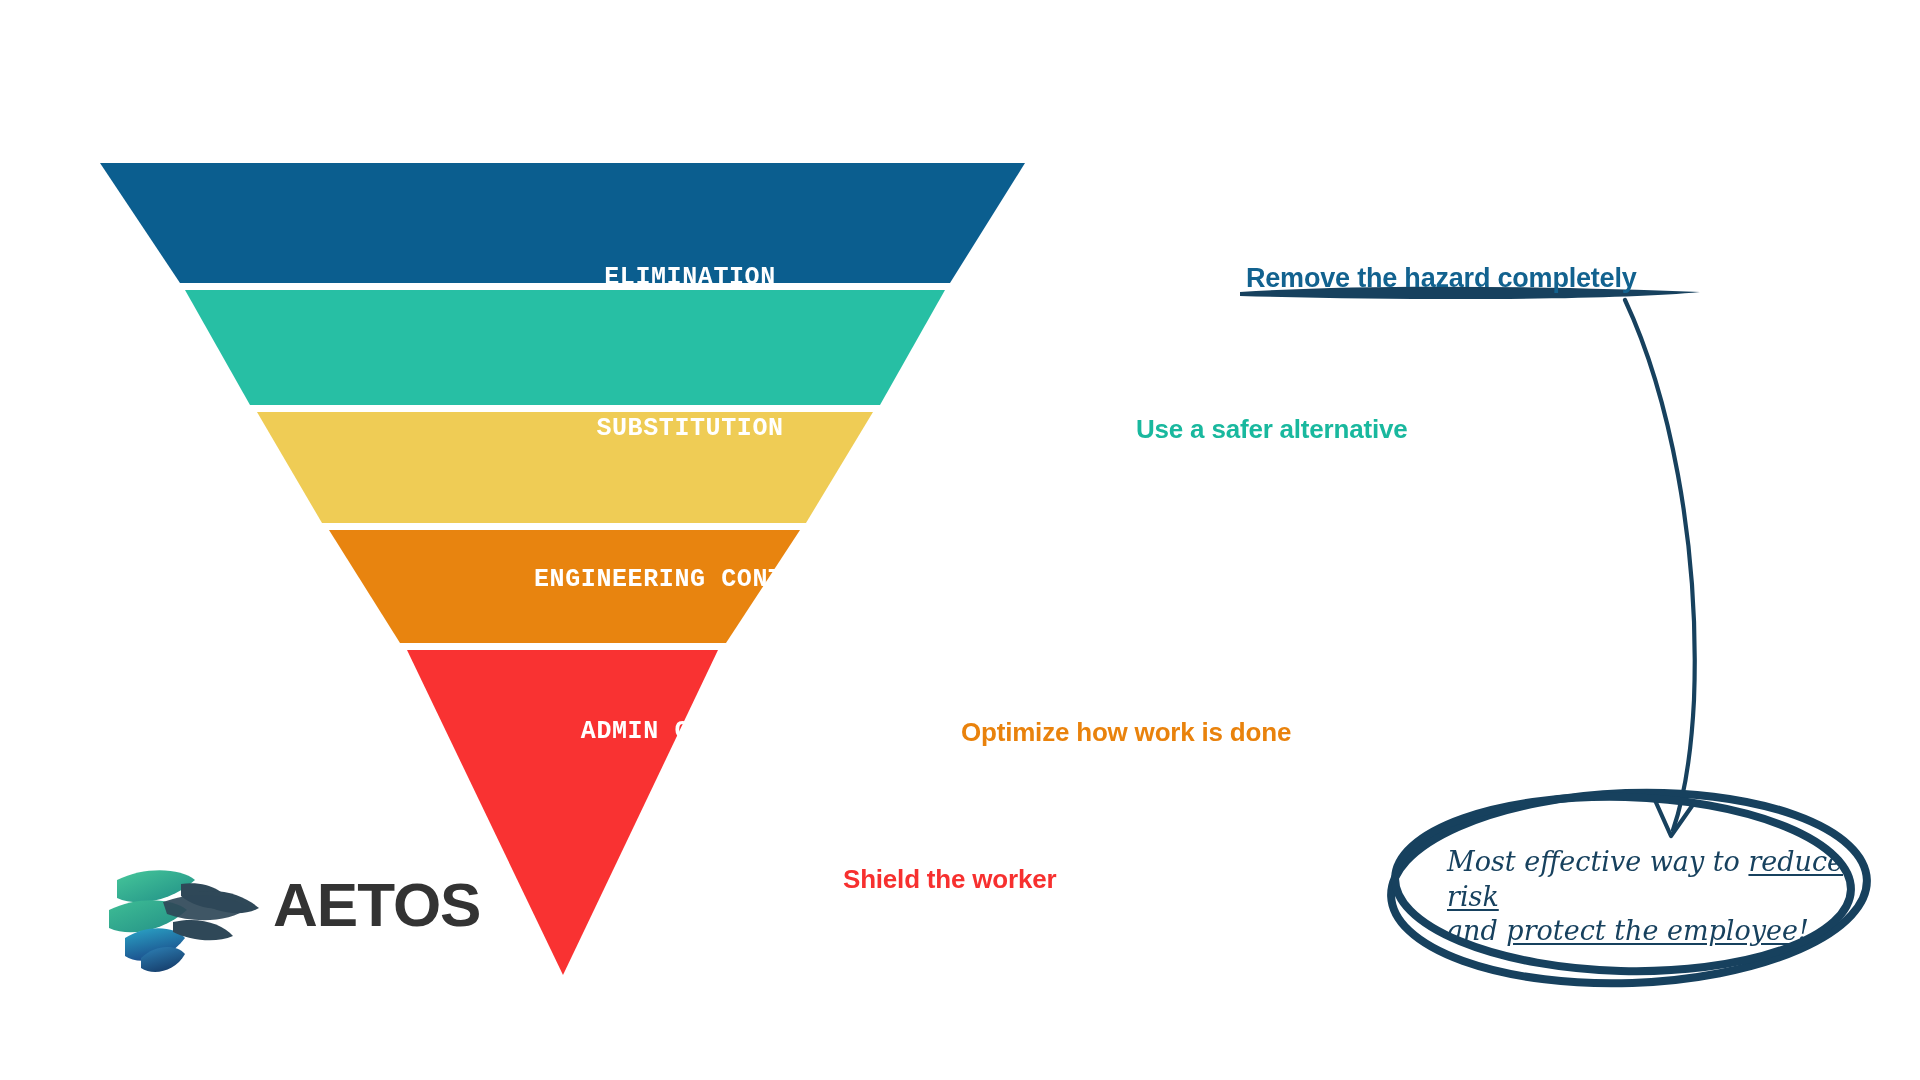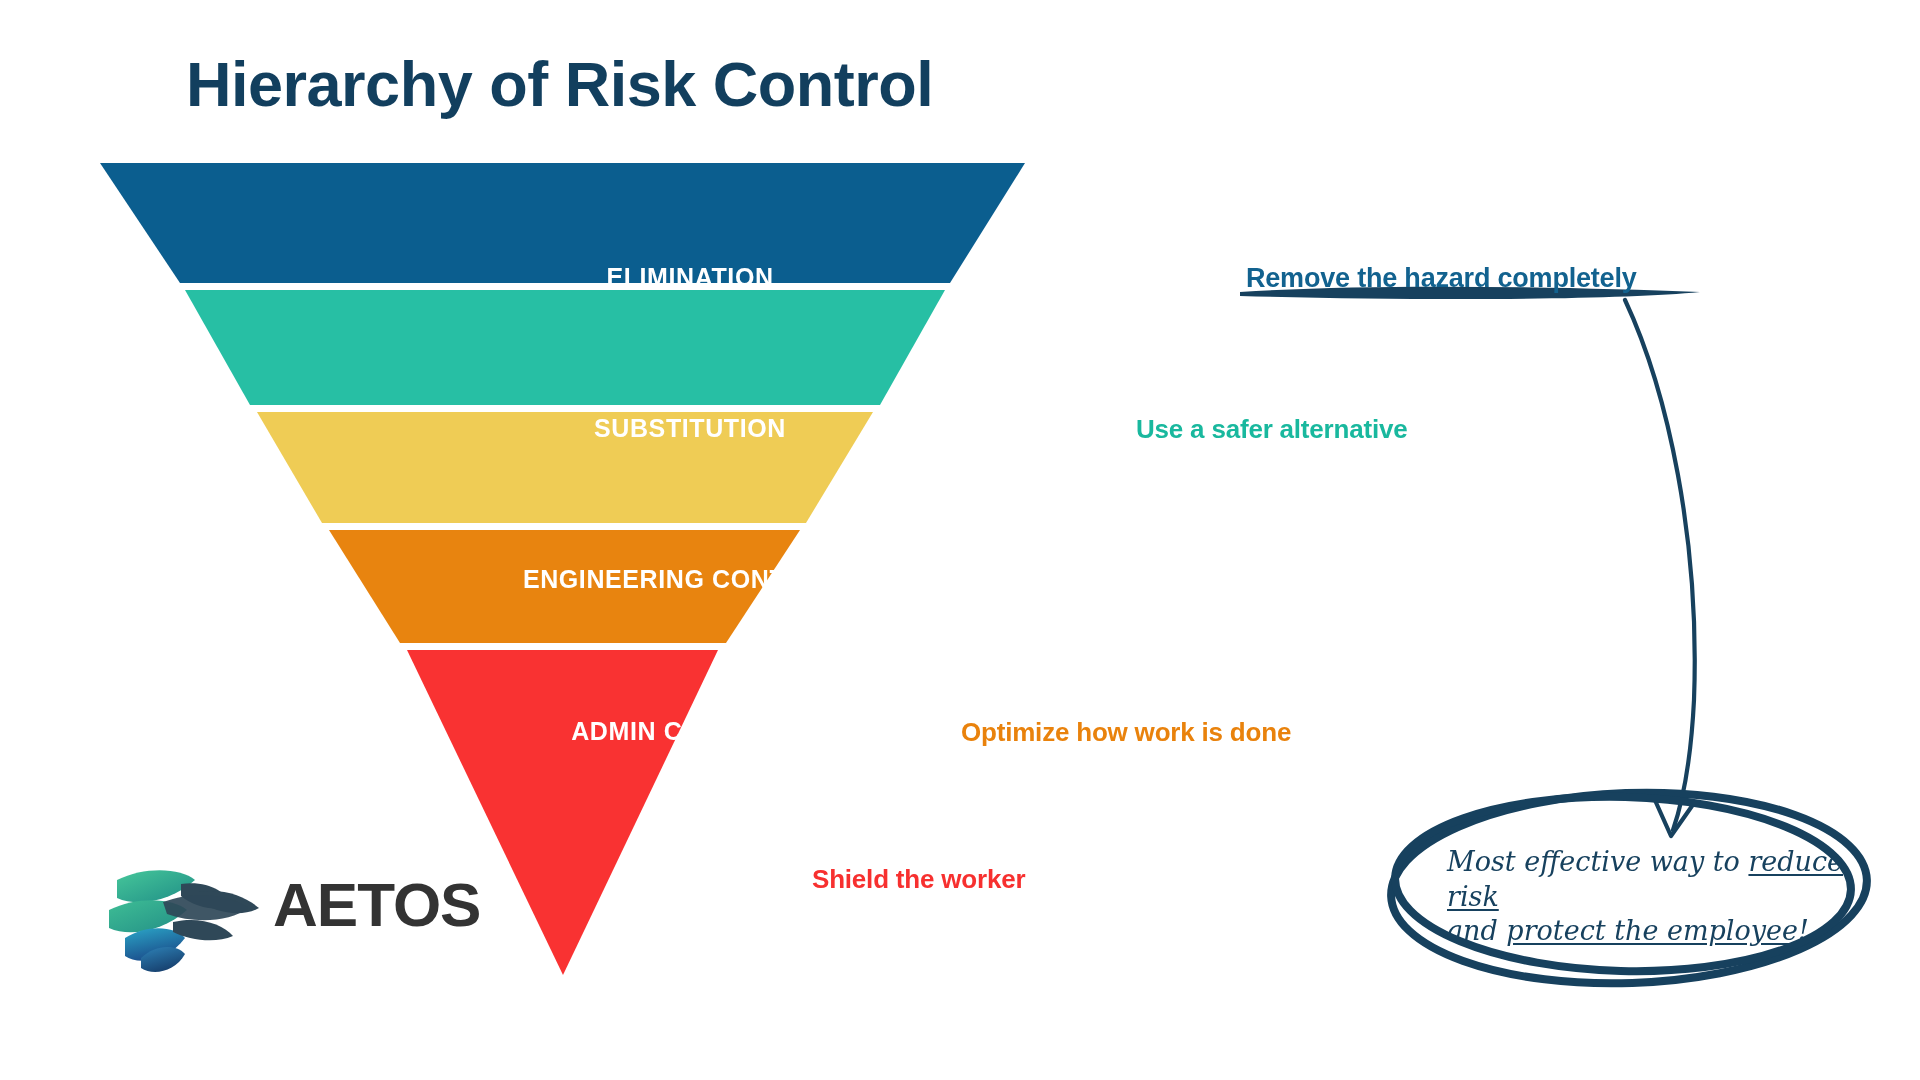--- a/index.html
+++ b/index.html
@@ -28,41 +28,42 @@
 
   .band-label {
     position:absolute;
     color:#ffffff;
     font-weight:bold;
     font-size:25px;
     letter-spacing:0.6px;
     white-space:nowrap;
     transform:translate(-50%,-50%);
     text-align:center;
+    font-family:Liberation Mono, monospace;
   }
   #band-label-0 { left:690px; top:277px; }
   #band-label-1 { left:690px; top:428px; }
   #band-label-2 { left:690px; top:579px; }
   #band-label-3 { left:690px; top:731px; }
   #band-label-4 { left:690px; top:878px; }
 
   
   .desc {
     position:absolute;
     font-weight:bold;
     font-size:26px;
     white-space:nowrap;
     transform:translateY(-50%);
     letter-spacing:-0.2px;
   }
   #desc-0 { left:1246px; top:278px; color:#12628F; font-size:27px; }
   #desc-1 { left:1136px; top:429px; color:#19B89E; }
   #desc-2 { left:1026px; top:580px; color:#E4C551; }
   #desc-3 { left:913px;  top:732px; color:#E9820C;margin-left:48px; }
-  #desc-4 { left:812px;  top:879px; color:#F7302F; }
+  #desc-4 { left:843px;  top:879px; color:#F7302F; }
 
   
   #note-text {
     position:absolute;
     left:1447px; top:845px;
     width:400px;
     color:#17415E;
     font-family:"DejaVu Serif", serif;
     font-style:italic;
     font-size:27px;
@@ -78,21 +79,20 @@
     font-size:62px; font-weight:bold;
     color:#333333; letter-spacing:-1px;
     line-height:1;
   }
 </style>
 </head>
 <body>
 
 <div id="stage">
 
-  <div id="page-title">Hierarchy of Risk Control</div>
 
   <svg id="funnel-svg" viewBox="0 0 1920 1080">
 
     <polygon points="100,163 1025,163 950,283 180,283" fill="#0B5E8F"></polygon>
 
     <polygon points="185,290 945,290 880,405 250,405" fill="#27BFA4"></polygon>
 
     <polygon points="257,412 873,412 806,523 322,523" fill="#EFCC55"></polygon>
 
     <polygon points="329,530 800,530 726,643 400,643" fill="#E8840F"></polygon>

